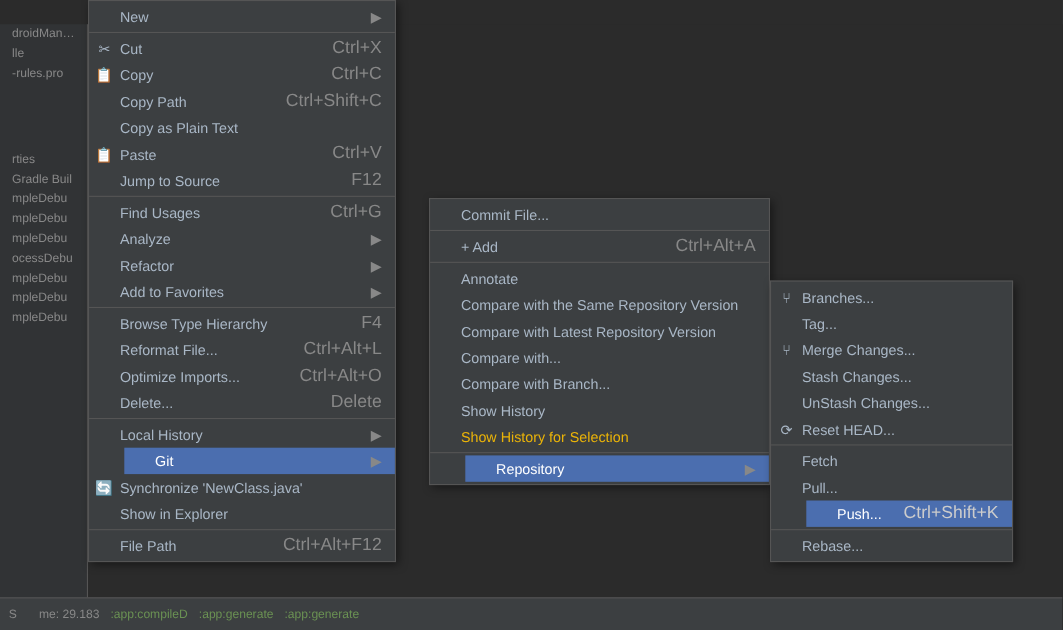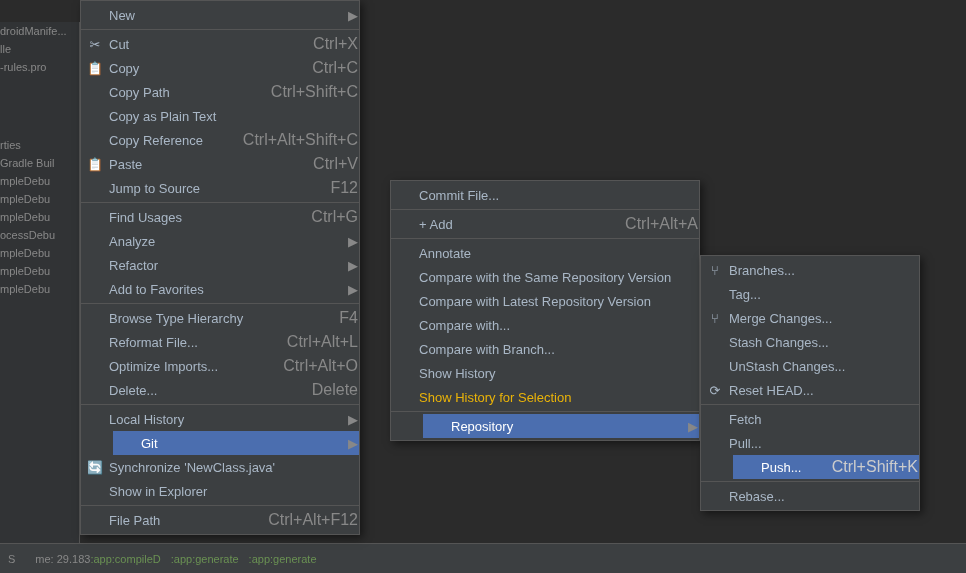--- a/index.html
+++ b/index.html
@@ -36,21 +36,21 @@
       left: 0;
       top: 22px;
       width: 80px;
       bottom: 0;
       background: #313335;
       border-right: 1px solid #555;
       overflow: hidden;
     }
 
     .ide-sidebar-item {
-      padding: 3px 0;
+      padding: 3px 11px;
       font-size: 11px;
       color: #888;
       white-space: nowrap;
       overflow: hidden;
       text-overflow: ellipsis;
     }
 
     .ide-main {
       position: absolute;
       left: 80px;
@@ -83,21 +83,21 @@
       border: 1px solid #555;
       box-shadow: 3px 3px 8px rgba(0,0,0,0.5);
       min-width: 280px;
       z-index: 100;
       padding: 2px 0;
     }
 
     .menu-item {
       display: flex;
       align-items: center;
-      padding: 3px 1px 3px 28px;
+      padding: 3px 12px 3px 28px;
       height: 24px;
       cursor: pointer;
       position: relative;
       color: #a9b7c6;
       white-space: nowrap;
     }
 
     .menu-item.highlighted {
       background: #4b6eaf;
       color: #ffffff;
@@ -183,21 +183,21 @@
   <div class="ide-sidebar-item">mpleDebu</div>
   <div class="ide-sidebar-item">mpleDebu</div>
   <div class="ide-sidebar-item">mpleDebu</div>
 </div>
 
 <div class="ide-main"></div>
 
 <div class="ide-status-bar">
   <span>S</span>
   <span style="margin-left:20px">me: 29.183</span>
-  <span style="color:#6a9153;">:app:compileD</span>
+  <span style="margin-left:10px; color:#6a9153;">:app:compileD</span>
   <span style="margin-left:10px; color:#6a9153;">:app:generate</span>
   <span style="margin-left:10px; color:#6a9153;">:app:generate</span>
 </div>
 
 <div class="context-menu menu-main" id="main-menu">
     <div class="menu-item">
       <span>New</span>
       <span class="arrow">▶</span>
     </div>
     <div class="menu-separator"></div>
@@ -212,24 +212,20 @@
       <span class="shortcut">Ctrl+C</span>
     </div>
     <div class="menu-item">
       <span>Copy Path</span>
       <span class="shortcut">Ctrl+Shift+C</span>
     </div>
     <div class="menu-item">
       <span>Copy as Plain Text</span>
     </div>
     <div class="menu-item">
-      <span>Copy Reference</span>
-      <span class="shortcut">Ctrl+Alt+Shift+C</span>
-    </div>
-    <div class="menu-item">
       <span class="icon">📋</span>
       <span>Paste</span>
       <span class="shortcut">Ctrl+V</span>
     </div>
     <div class="menu-item">
       <span>Jump to Source</span>
       <span class="shortcut">F12</span>
     </div>
     <div class="menu-separator"></div>
     <div class="menu-item">

